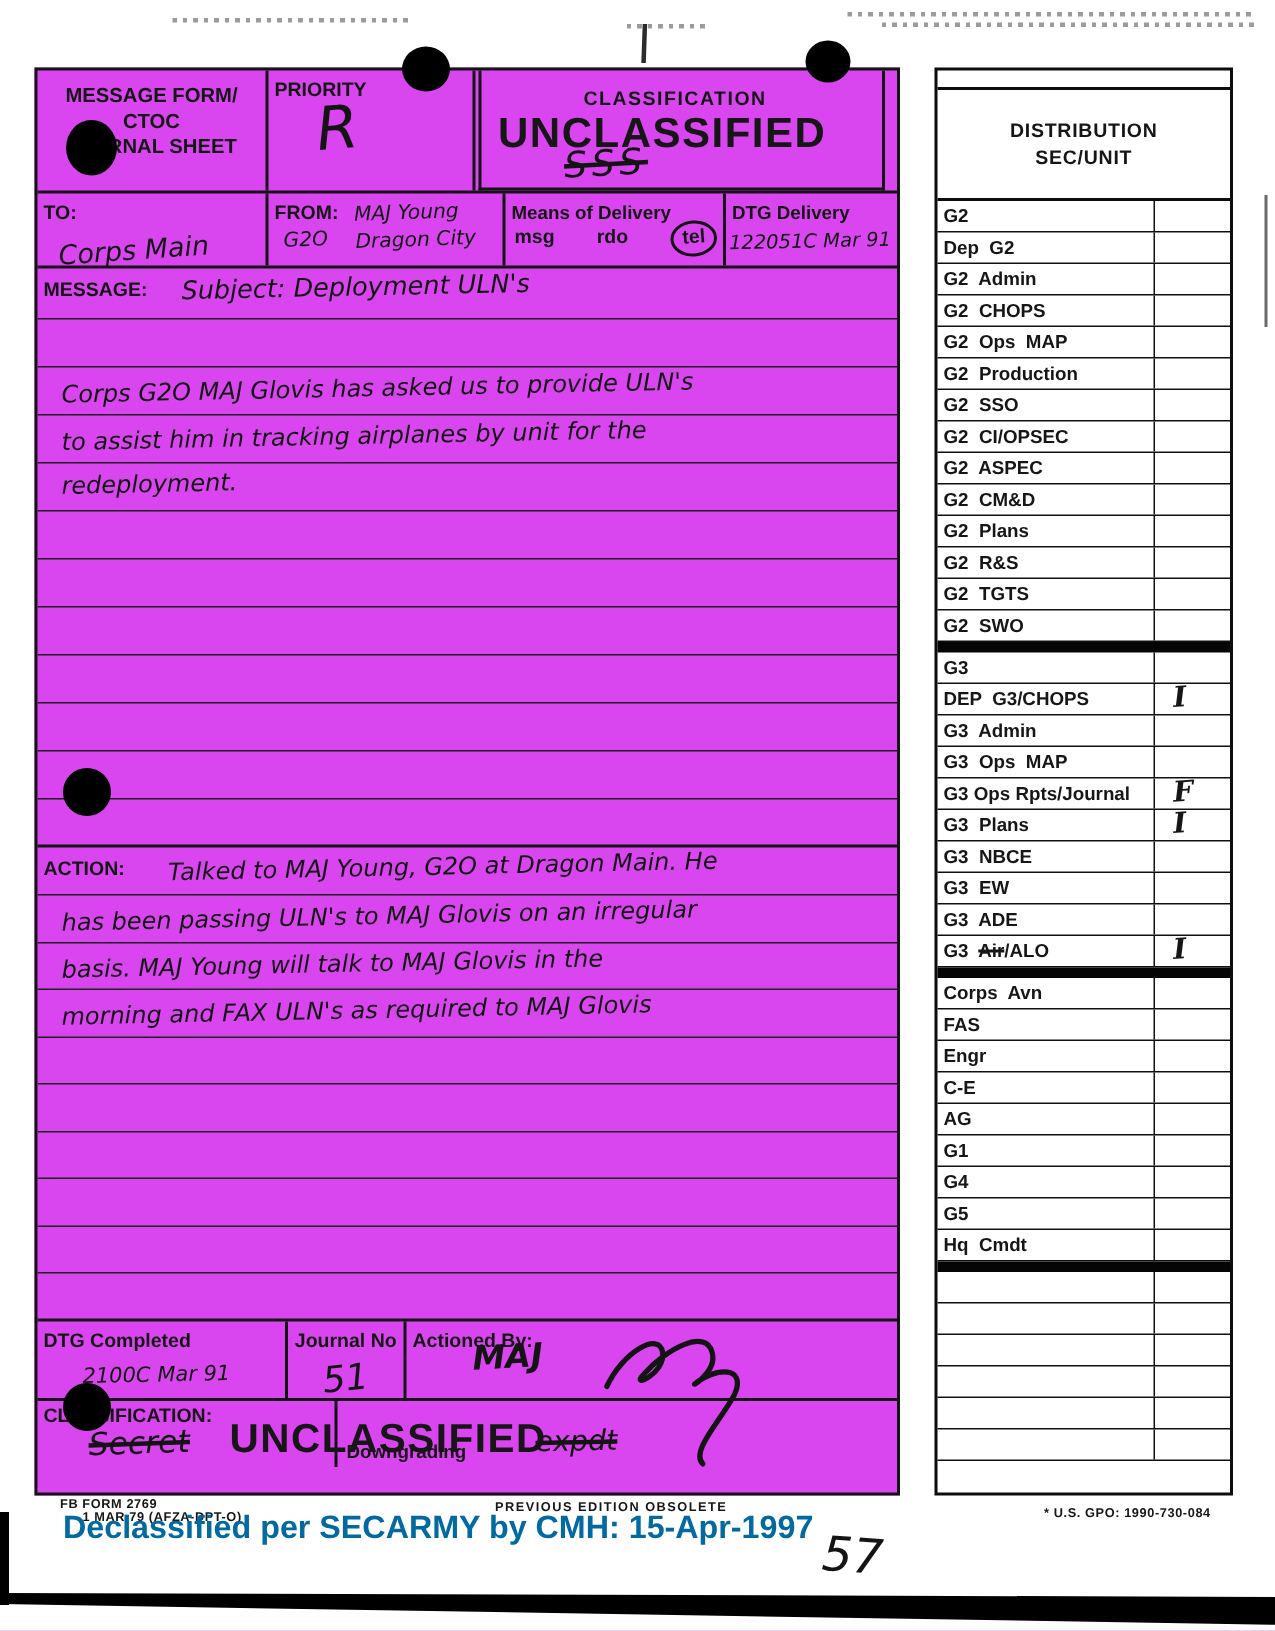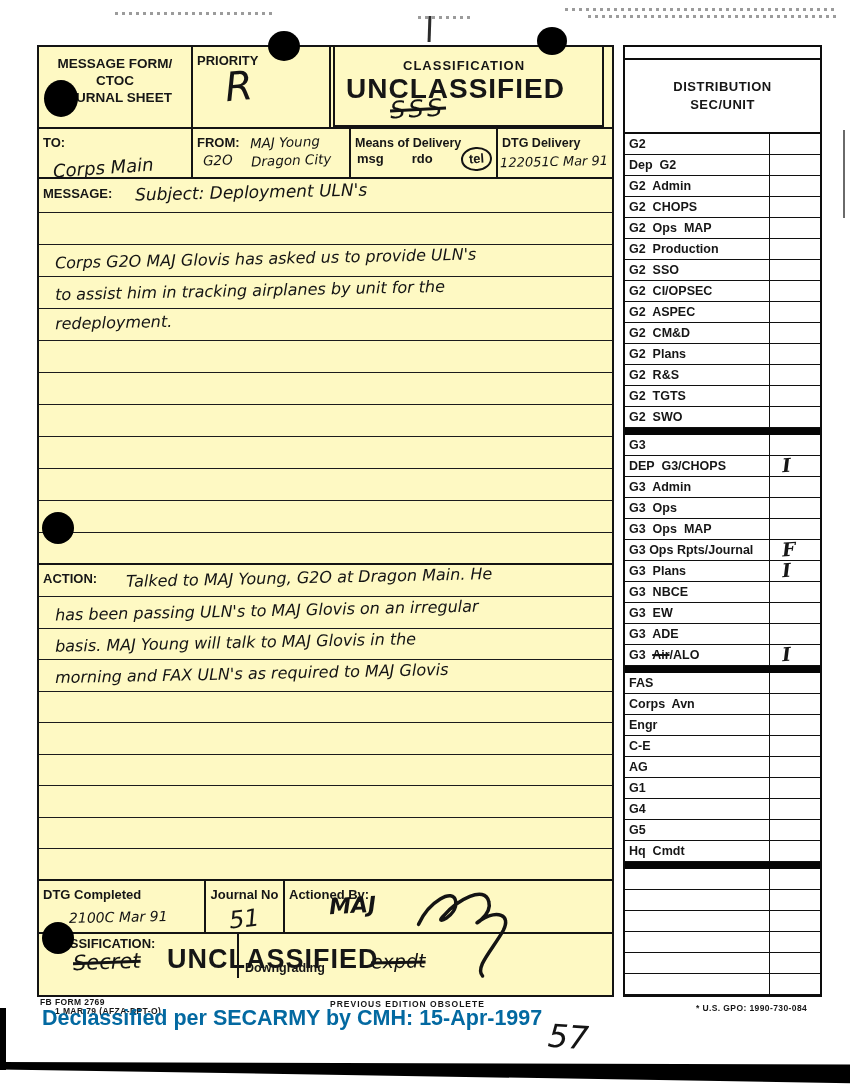--- a/index.html
+++ b/index.html
@@ -5,21 +5,21 @@
   html,body{margin:0;padding:0;background:#ececec;}
   .page{position:relative;width:850px;height:1087px;background:#fff;
         font-family:"Liberation Sans",sans-serif;color:#161616;overflow:hidden;}
   .abs{position:absolute;}
   .lbl{font-weight:bold;font-size:13px;line-height:1.1;}
   .sm-lbl{font-weight:bold;font-size:12.5px;}
   .hand{font-family:"DejaVu Sans",sans-serif;font-style:italic;color:#141414;
         display:inline-block;transform:rotate(-1.2deg);white-space:nowrap;}
   .strike{text-decoration:line-through;text-decoration-thickness:3px;}
   
-  .form{left:37px;top:45px;width:577px;height:952px;border:2px solid #141414;box-sizing:border-box;background:#fef9c3;}
+  .form{left:23px;top:45px;width:577px;height:952px;border:2px solid #141414;box-sizing:border-box;background:#d946ef;}
   .row{display:flex;border-bottom:2px solid #141414;box-sizing:border-box;}
   .cell{box-sizing:border-box;position:relative;padding:4px 4px;}
   .vline{border-right:2px solid #141414;}
   .row-head{height:82px;}
   .c-title{width:154px;text-align:center;padding-top:8px;}
   .c-title .lbl{font-size:13.5px;line-height:17px;}
   .c-priority{width:138px;}
   .c-class{flex:1;padding:0;}
   .class-inner{position:absolute;left:2px;top:0px;right:8px;bottom:0;border:2px solid #141414;border-top:none;padding-left:44px;}
   .class-stamp{position:absolute;left:11px;top:26px;font-weight:bold;font-size:28px;letter-spacing:1px;}
@@ -262,24 +262,20 @@
           <div class="dist-label">DEP  G3/CHOPS</div>
           <div class="dist-mark">
             <span class="mark">I</span>
           </div>
         </div>
         <div class="dist-row">
           <div class="dist-label">G3  Admin</div>
           <div class="dist-mark"></div>
         </div>
         <div class="dist-row">
-          <div class="dist-label">G3  Ops</div>
-          <div class="dist-mark"></div>
-        </div>
-        <div class="dist-row">
           <div class="dist-label">G3  Ops  MAP</div>
           <div class="dist-mark"></div>
         </div>
         <div class="dist-row">
           <div class="dist-label">G3 Ops Rpts/Journal</div>
           <div class="dist-mark">
             <span class="mark">F</span>
           </div>
         </div>
         <div class="dist-row">
@@ -301,25 +297,25 @@
           <div class="dist-mark"></div>
         </div>
         <div class="dist-row">
           <div class="dist-label">G3  <s>Air</s>/ALO</div>
           <div class="dist-mark">
             <span class="mark">I</span>
           </div>
         </div>
         <div class="dist-bar"></div>
         <div class="dist-row">
+          <div class="dist-label">Corps  Avn</div>
+          <div class="dist-mark"></div>
+        </div>
+        <div class="dist-row">
           <div class="dist-label">FAS</div>
-          <div class="dist-mark"></div>
-        </div>
-        <div class="dist-row">
-          <div class="dist-label">Corps  Avn</div>
           <div class="dist-mark"></div>
         </div>
         <div class="dist-row">
           <div class="dist-label">Engr</div>
           <div class="dist-mark"></div>
         </div>
         <div class="dist-row">
           <div class="dist-label">C-E</div>
           <div class="dist-mark"></div>
         </div>

